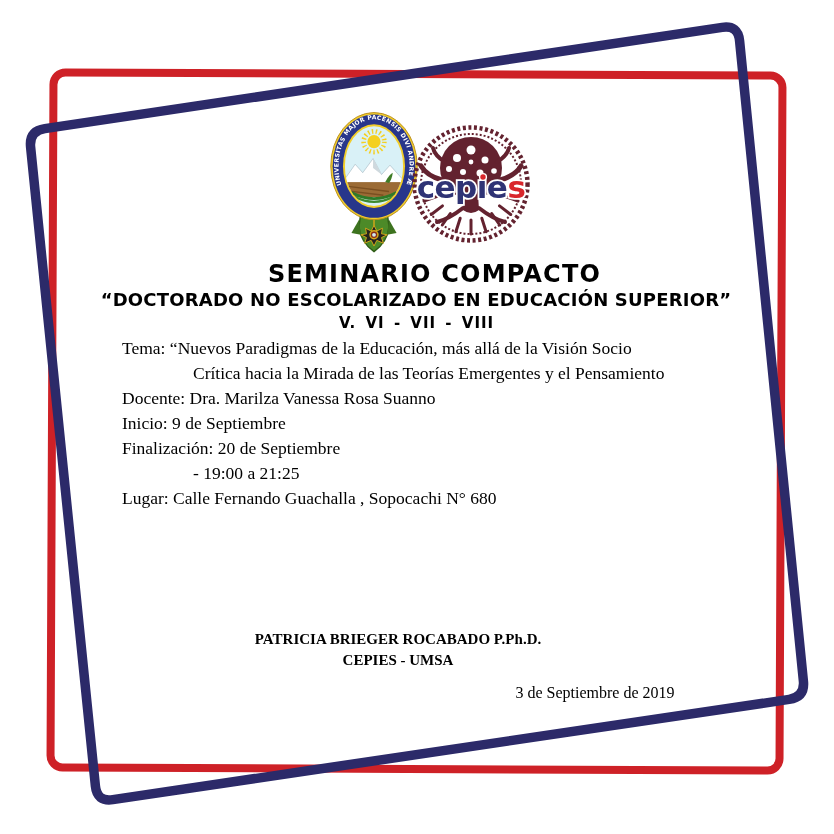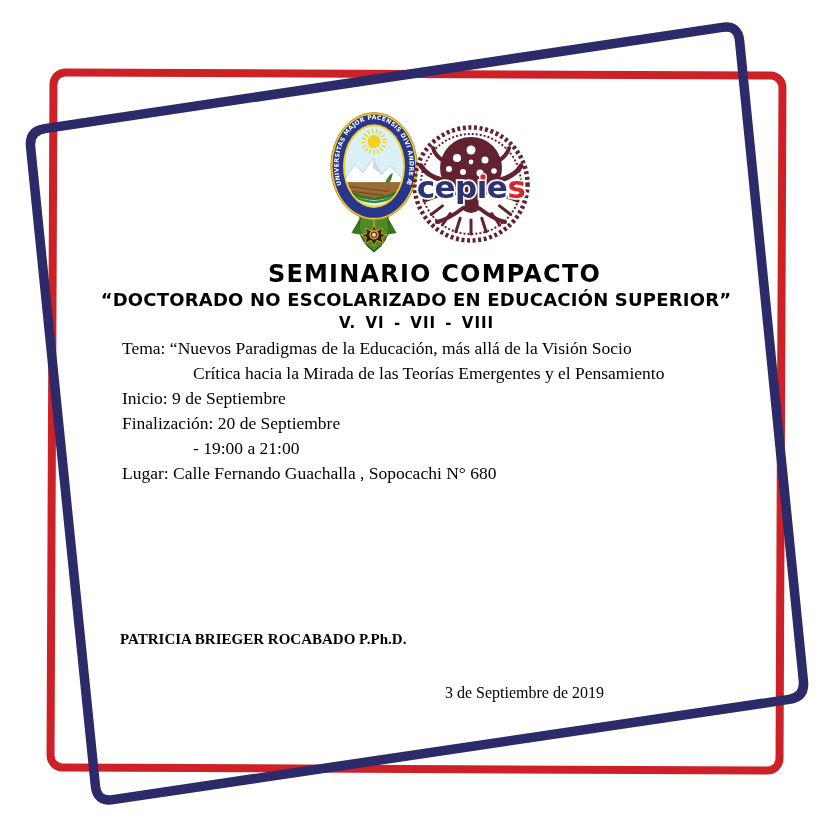--- a/index.html
+++ b/index.html
@@ -11,23 +11,23 @@
   .cepies-svg{position:absolute;left:409px;top:122px;width:124px;height:126px;}
   .header{position:absolute;left:48px;top:261px;width:737px;text-align:center;z-index:3;
           font-family:"DejaVu Sans",sans-serif;font-weight:bold;}
   .title{font-size:24px;line-height:27px;letter-spacing:1.2px;margin:0;padding-left:36px;}
   .subtitle{font-size:18px;line-height:21px;letter-spacing:0.2px;margin:1px 1px 0 0;}
   .modules{font-size:15px;line-height:22px;letter-spacing:1px;word-spacing:3px;margin:2px 0 0 0;}
   .details{position:absolute;left:122px;top:336px;width:640px;z-index:3;
            font-size:17.5px;line-height:25px;}
   .details .lbl{font-weight:normal;}
   .ind{padding-left:71px;}
-  .footer{position:absolute;left:120px;top:629px;width:556px;text-align:left;z-index:3;
+  .footer{position:absolute;left:120px;top:629px;width:556px;text-align:center;z-index:3;
           font-weight:bold;font-size:15px;line-height:20.5px;}
-  .date-line{position:absolute;left:445px;top:684px;width:300px;text-align:left;z-index:3;
+  .date-line{position:absolute;left:445px;top:684px;width:300px;text-align:center;z-index:3;
           font-size:16px;font-weight:normal;}
 </style>
 </head>
 <body>
 
 <div class="canvas">
 
   <div class="logos">
 
     <svg class="umsa-svg" viewBox="0 0 100 156" aria-hidden="true">
@@ -111,28 +111,30 @@
 
   <div class="header">
     <h1 class="title">SEMINARIO COMPACTO</h1>
     <h2 class="subtitle">“DOCTORADO NO ESCOLARIZADO EN EDUCACIÓN SUPERIOR”</h2>
     <h3 class="modules">V. VI - VII - VIII</h3>
   </div>
 
   <div class="details">
     <div><span class="lbl">Tema:</span> <span>“Nuevos Paradigmas de la Educación, más allá de la Visión Socio</span></div>
     <div class="ind">Crítica hacia la Mirada de las Teorías Emergentes y el Pensamiento</div>
+    <div><span class="lbl">Docente:</span> <span>Dra. Marilza Vanessa Rosa Suanno</span></div>
     <div><span class="lbl">Inicio:</span> <span>9 de Septiembre</span></div>
     <div><span class="lbl">Finalización:</span> <span>20 de Septiembre</span></div>
-    <div class="ind">- 19:00 a 21:00</div>
+    <div class="ind">- 19:00 a 21:25</div>
     <div><span class="lbl">Lugar:</span> <span>Calle Fernando Guachalla , Sopocachi N° 680</span></div>
   </div>
 
   <div class="footer">
     <div>PATRICIA BRIEGER ROCABADO P.Ph.D.</div>
+    <div>CEPIES - UMSA</div>
   </div>
   <div class="date-line">3 de Septiembre de 2019</div>
 
   <svg class="frames" viewBox="0 0 834 834" aria-hidden="true">
     <rect x="52" y="74" width="729" height="695" rx="12" fill="none" stroke="#ce2127" stroke-width="8" transform="rotate(0.25 417 420)"></rect>
     <path d="M44.8,128.6 L722.2,27.4 Q738,25 739.6,40.9 L803.4,681.1 Q805,697 789.2,699.4 L112.8,799.6 Q97,802 95.4,786.1 L30.6,146.9 Q29,131 44.8,128.6 Z" fill="none" stroke="#2c2a69" stroke-width="9.5" stroke-linejoin="round"></path>
   </svg>
 
 </div>
 

